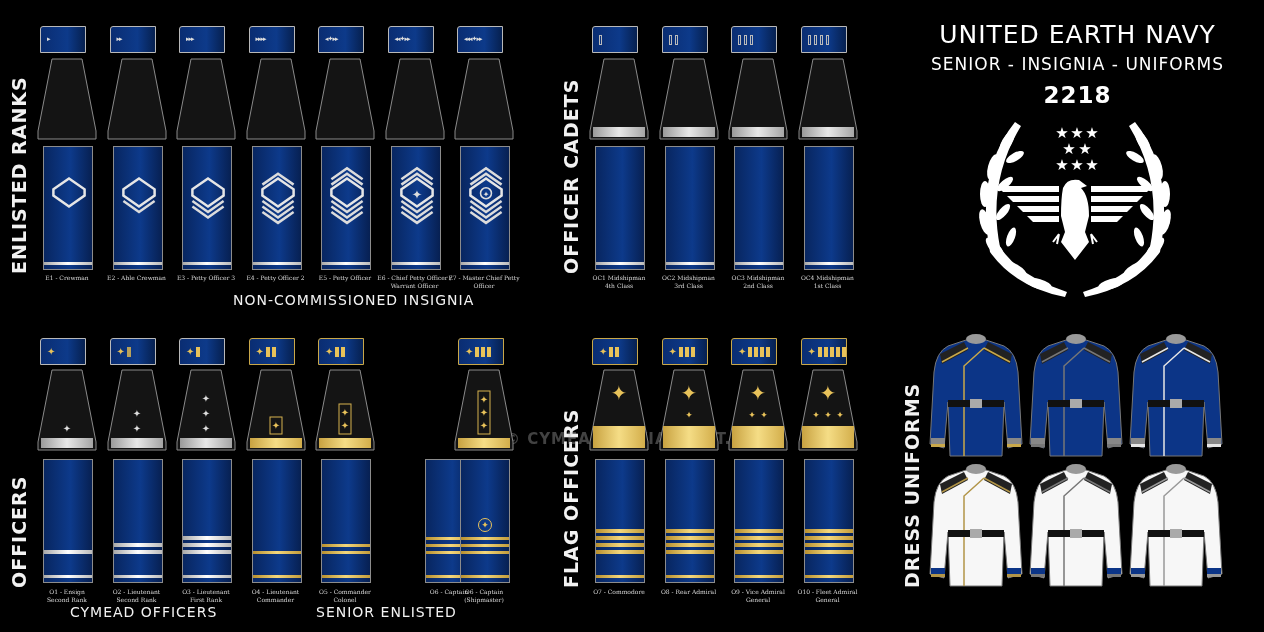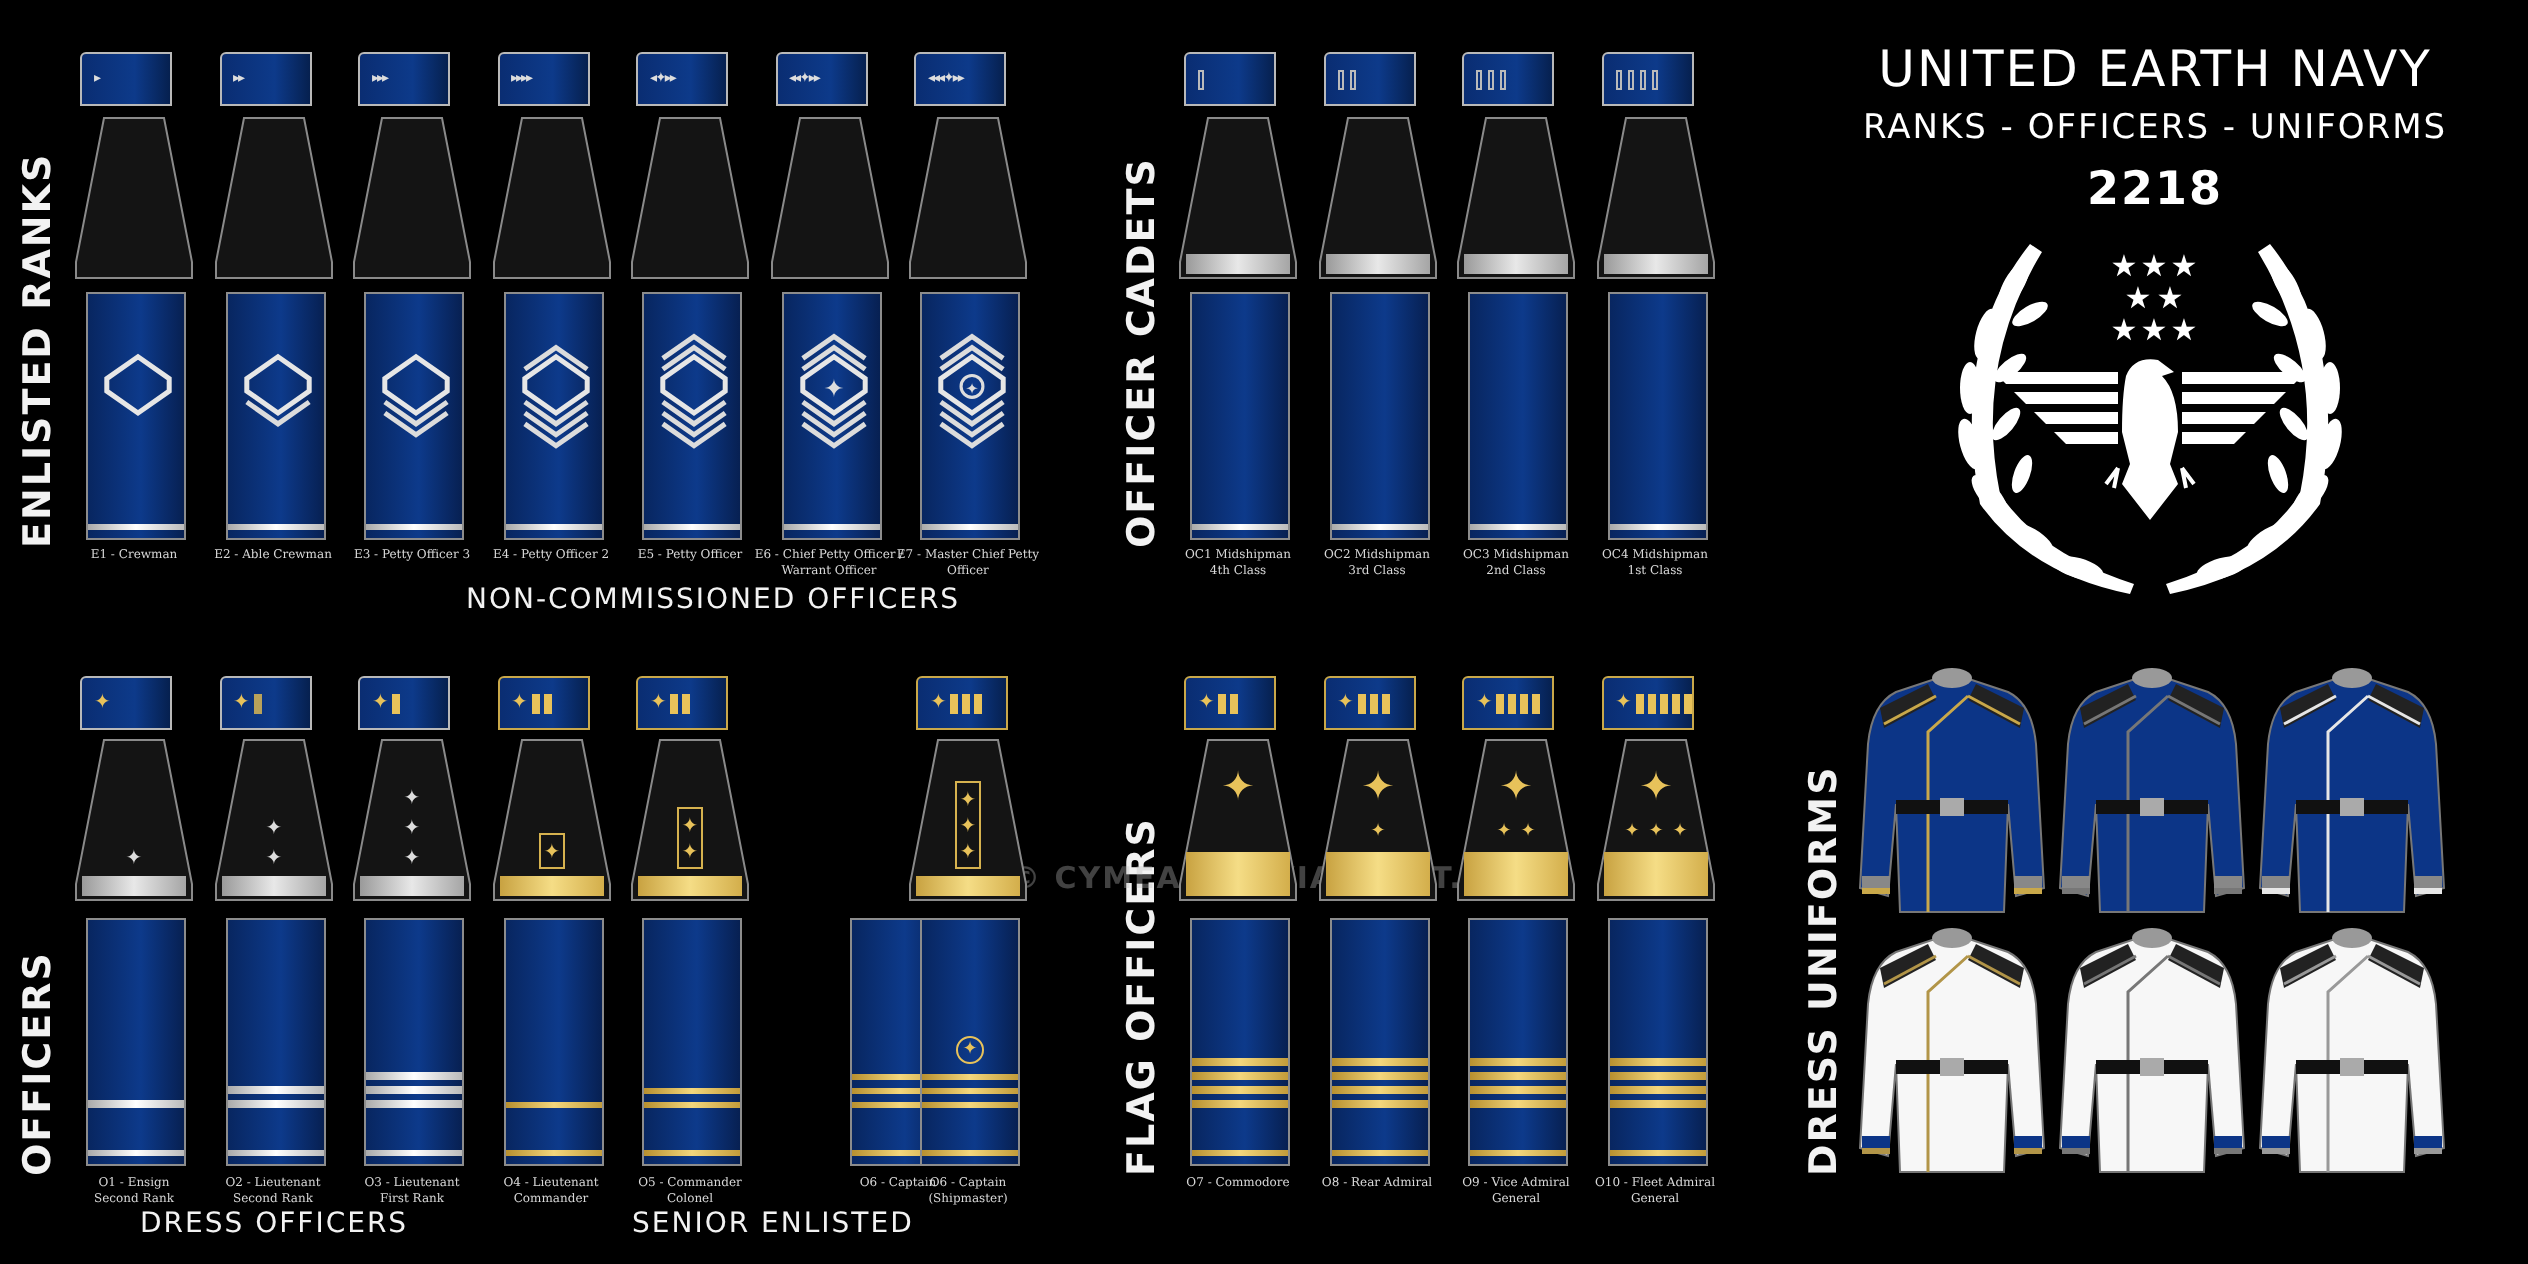--- a/index.html
+++ b/index.html
@@ -23,21 +23,21 @@
   .title3{position:absolute;left:905px;width:345px;top:82px;text-align:center;font-size:23px;font-weight:bold;letter-spacing:1px}
   .watermark{position:absolute;left:505px;top:430px;font-size:15px;font-weight:bold;color:rgba(190,190,190,0.35);letter-spacing:1px}
   .uniform{position:absolute;width:96px;height:128px}
   .ins{color:#ddd;font-size:7px;line-height:7px}
   .gstar{color:#e8c25a}
 </style>
 </head>
 <body>
 
 <div class="title1">UNITED EARTH NAVY</div>
-<div class="title2">RANKS - OFFICERS - UNIFORMS</div>
+<div class="title2">SENIOR - INSIGNIA - UNIFORMS</div>
 <div class="title3">2218</div>
 
 <div style="position:absolute;left:955px;top:112px;width:240px;height:190px">
   <svg viewBox="0 0 240 190" width="240" height="190">
     <g fill="#fff">
 
       <g>
         <path d="M60 10 Q20 60 35 140 Q60 175 110 185 L112 180 Q65 165 45 135 Q32 70 66 14Z"></path>
         <ellipse cx="52" cy="30" rx="5" ry="13" transform="rotate(30 52 30)"></ellipse>
         <ellipse cx="38" cy="55" rx="5" ry="13" transform="rotate(15 38 55)"></ellipse>
@@ -92,22 +92,22 @@
     </g>
   </svg>
 </div>
 
 <div class="vlabel" style="left:8px;top:274px">ENLISTED RANKS</div>
 <div class="vlabel" style="left:560px;top:274px">OFFICER CADETS</div>
 <div class="vlabel" style="left:8px;top:588px">OFFICERS</div>
 <div class="vlabel" style="left:560px;top:588px">FLAG OFFICERS</div>
 <div class="vlabel" style="left:901px;top:588px">DRESS UNIFORMS</div>
 
-<div class="grp-label" style="left:233px;top:292px">NON-COMMISSIONED OFFICERS</div>
-<div class="grp-label" style="left:70px;top:604px">DRESS OFFICERS</div>
+<div class="grp-label" style="left:233px;top:292px">NON-COMMISSIONED INSIGNIA</div>
+<div class="grp-label" style="left:70px;top:604px">CYMEAD OFFICERS</div>
 <div class="grp-label" style="left:316px;top:604px">SENIOR ENLISTED</div>
 
 <div class="watermark">© CYMEAD.DEVIANTART.COM</div>
 
 <div id="enlisted">
     <div class="col" style="left: 36px; top: 0px; height: 300px;">
       <div class="tab" style="top: 26px;">
         <span class="ins" style="letter-spacing: -1px;">▸</span>
       </div>
       <div class="strap" style="top: 57px;"><svg viewBox="0 0 62 84">

